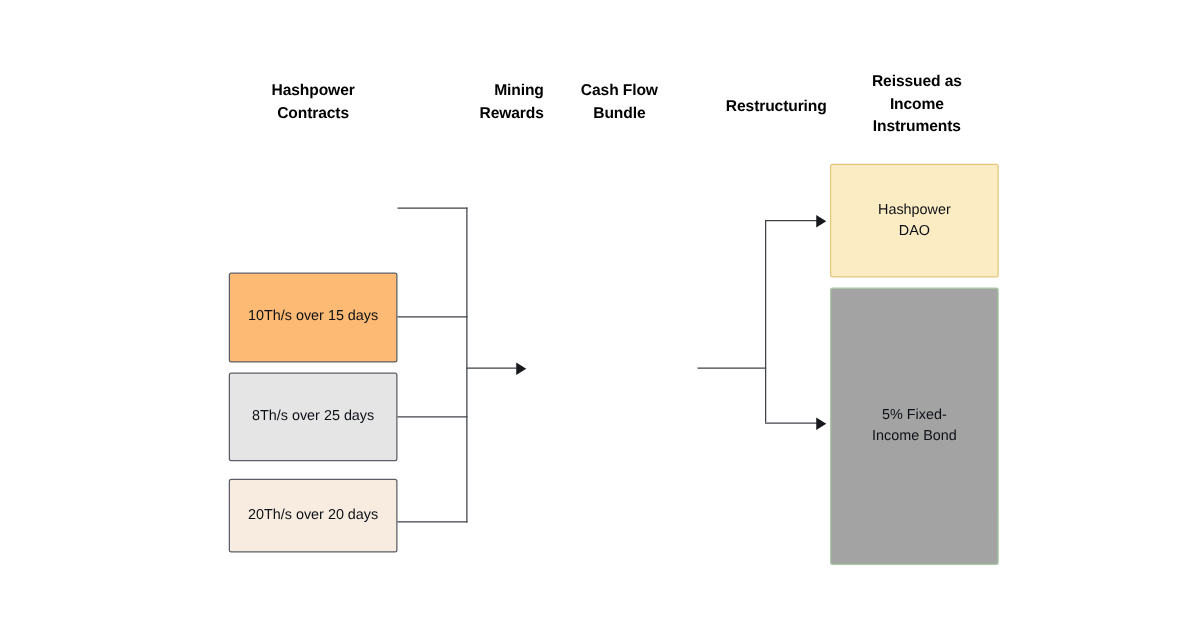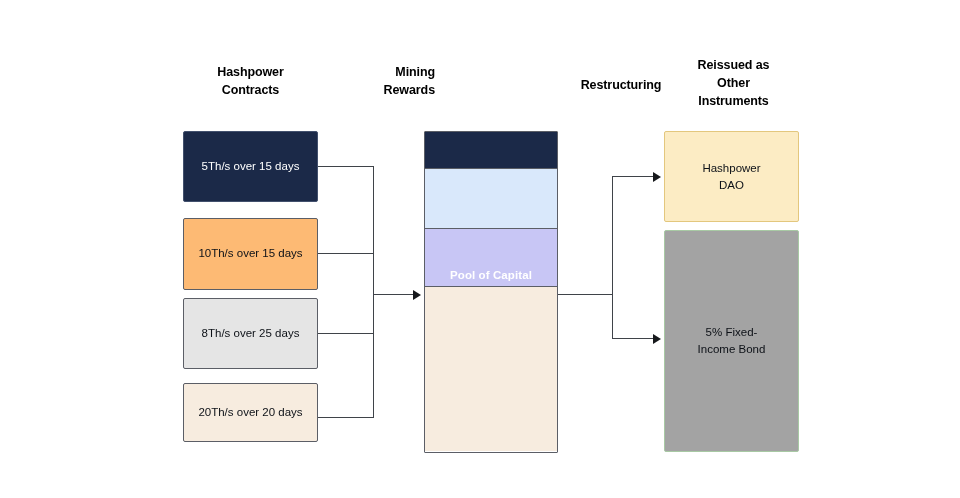--- a/index.html
+++ b/index.html
@@ -130,30 +130,29 @@
 <body>
 
 <div id="canvas">
 
   <div class="col-header" style="left:183px; top:63px; width:135px;">Hashpower
 Contracts</div>
 
   <div class="col-header" style="left:310px; top:63px; width:125px;text-align:right;">Mining
 Rewards</div>
 
+  <div class="col-header" style="left:428px; top:63px; width:135px;">Cash Flow
+Bundle</div>
 
   <div class="col-header" style="left:560px; top:76px; width:122px;">Restructuring</div>
 
   <div class="col-header" style="left:666px; top:56px; width:135px;">Reissued as
-Other
+Income
 Instruments</div>
 
-  <div class="box contract-box navy" style="left:183px; top:131px; width:135px; height:71px;">
-    <span>5Th/s over 15 days</span>
-  </div>
 
   <div class="box contract-box blue" style="left:183px; top:218px; width:135px; height:72px;">
     <span>10Th/s over 15 days</span>
   </div>
 
   <div class="box contract-box purple" style="left:183px; top:298px; width:135px; height:71px;">
     <span>8Th/s over 25 days</span>
   </div>
 
   <div class="box contract-box beige" style="left:183px; top:383px; width:135px; height:59px;">
@@ -163,28 +162,20 @@
   <div class="line-h" style="left:318px; top:166px; width:56px;"></div>
   <div class="line-h" style="left:318px; top:253px; width:56px;"></div>
   <div class="line-h" style="left:318px; top:333px; width:56px;"></div>
   <div class="line-h" style="left:318px; top:417px; width:56px;"></div>
 
   <div class="line-v" style="left:373px; top:166px; height:252px;"></div>
 
   <div class="line-h" style="left:373px; top:294px; width:42px;"></div>
   <div class="arrow-head" style="left:413px; top:290px;"></div>
 
-  <div id="bundle-bar">
-    <div class="seg navy" style="top:0px;   height:36px;"></div>
-    <div class="seg blue seg-divider-top" style="top:36px;  height:60px;"></div>
-    <div class="seg purple seg-divider-top" style="top:96px;  height:58px;">
-      <div id="pool-label" style="bottom:5px;">Pool of Capital</div>
-    </div>
-    <div class="seg beige seg-divider-top" style="top:154px; height:165px;"></div>
-  </div>
 
   <div class="line-h" style="left:558px; top:294px; width:55px;"></div>
 
   <div class="line-v" style="left:612px; top:176px; height:162px;"></div>
 
   <div class="line-h" style="left:612px; top:176px; width:42px;"></div>
   <div class="arrow-head" style="left:653px; top:172px;"></div>
 
   <div class="line-h" style="left:612px; top:338px; width:42px;"></div>
   <div class="arrow-head" style="left:653px; top:334px;"></div>

